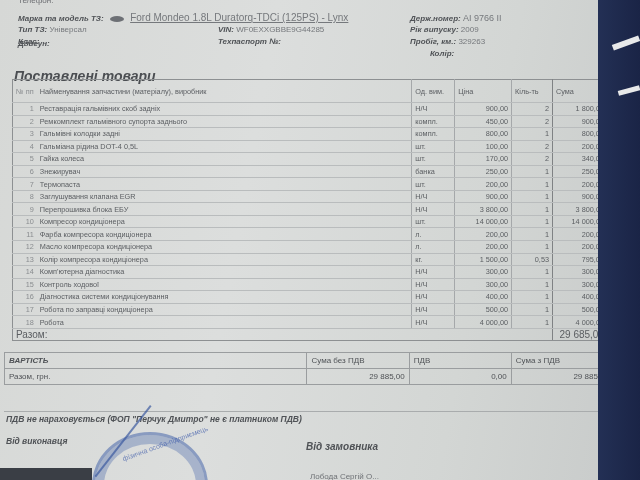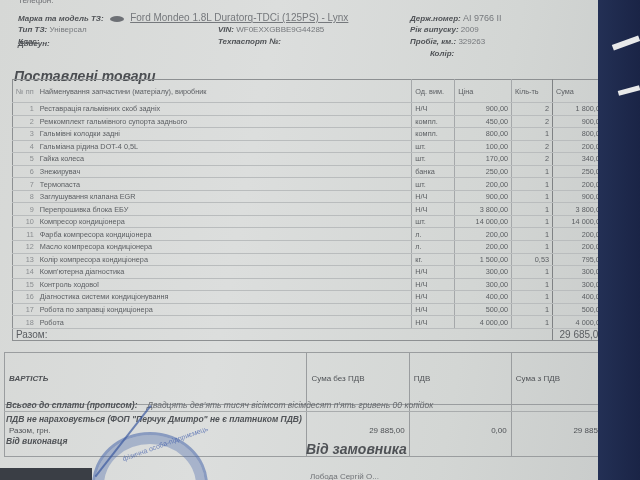--- a/index.html
+++ b/index.html
@@ -37,28 +37,28 @@
   table.items .c-unit { width:36px; border-right:1px solid #a5a8aa; }
   table.items .c-price { width:50px; text-align:right; border-right:1px solid #a5a8aa; }
   table.items .c-qty { width:34px; text-align:right; border-right:1px solid #7f8284; }
   table.items .c-sum { width:48px; text-align:right; border-right:1px solid #8d9092; }
   table.items th.c-price, table.items th.c-qty, table.items th.c-sum { text-align:left; }
   .total-row td { border-top:1px solid #8d9092; border-bottom:1px solid #8d9092 !important; font-size:10px; }
   table.cost {
     position:absolute; left:4px; top:352px; width:610px;
     border-collapse:collapse; font-size:8px; color:#4f5256;
   }
-  table.cost td { border:1px solid #9a9d9f; padding:19px 4px; height:13px; }
+  table.cost td { border:1px solid #9a9d9f; padding:1px 4px; height:13px; }
   .cost-title { font-style:italic; font-weight:bold; }
   .r { text-align:right; }
   .words { position:absolute; left:6px; top:400px; font-size:8.5px; color:#4f5256; white-space:nowrap; }
   .vatnote { position:absolute; left:6px; top:414px; font-size:8.5px; font-style:italic; font-weight:bold; color:#4f5256; white-space:nowrap; }
   .divider { position:absolute; left:4px; top:411px; width:606px; height:1px; background:#a9acad; }
   .from-exec { position:absolute; left:6px; top:436px; font-size:8.5px; font-style:italic; font-weight:bold; color:#4f5256; }
-  .from-cust { position:absolute; left:306px; top:441px; font-size:14px; font-style:italic; font-weight:bold; color:#4f5256; }
+  .from-cust { position:absolute; left:306px; top:441px; font-size:10px; font-style:italic; font-weight:bold; color:#4f5256; }
   .cust-name { position:absolute; left:310px; top:472px; font-size:8px; color:#6f7276; }
   .stamp {
     position:absolute; left:92px; top:432px; width:110px; height:100px;
     border:3px solid rgba(70,100,170,0.55); border-radius:50%;
     box-shadow: inset 0 0 0 6px rgba(255,255,255,0.0), inset 0 0 0 9px rgba(70,100,170,0.35);
   }
   .stamp-text { position:absolute; left:120px; top:440px; font-size:7px; color:rgba(60,90,170,0.7); transform:rotate(-20deg); }
   .pen { position:absolute; left:150px; top:405px; width:2px; height:90px; background:rgba(60,90,160,0.7); transform:rotate(38deg); transform-origin:top left; }
   .bottom-dark { position:absolute; left:0; top:468px; width:92px; height:12px; background:#3a3e45; }
 </style>
@@ -286,25 +286,20 @@
     </tr>
     <tr>
       <td>Разом, грн.</td>
       <td class="r">29 885,00</td>
       <td class="r">0,00</td>
       <td class="r">29 885,00</td>
     </tr>
   </tbody>
     </table>
 
-  <div class="words">
-    <span class="lbl">Всього до сплати (прописом):</span>
-    &nbsp;&nbsp;
-    <span style="font-style:italic;color:#66696d;">Двадцять дев'ять тисяч вісімсот вісімдесят п'ять гривень 00 копійок</span>
-  </div>
   <div class="divider"></div>
   <div class="vatnote">ПДВ не нараховується (ФОП "Перчук Дмитро" не є платником ПДВ)</div>
 
   <div class="from-exec">Від виконавця</div>
   <div class="from-cust">Від замовника</div>
   <div class="cust-name">Лобода Сергій О...</div>
 
   <div class="stamp"></div>
   <div class="stamp-text">фізична особа-підприємець</div>
   <div class="pen"></div>

